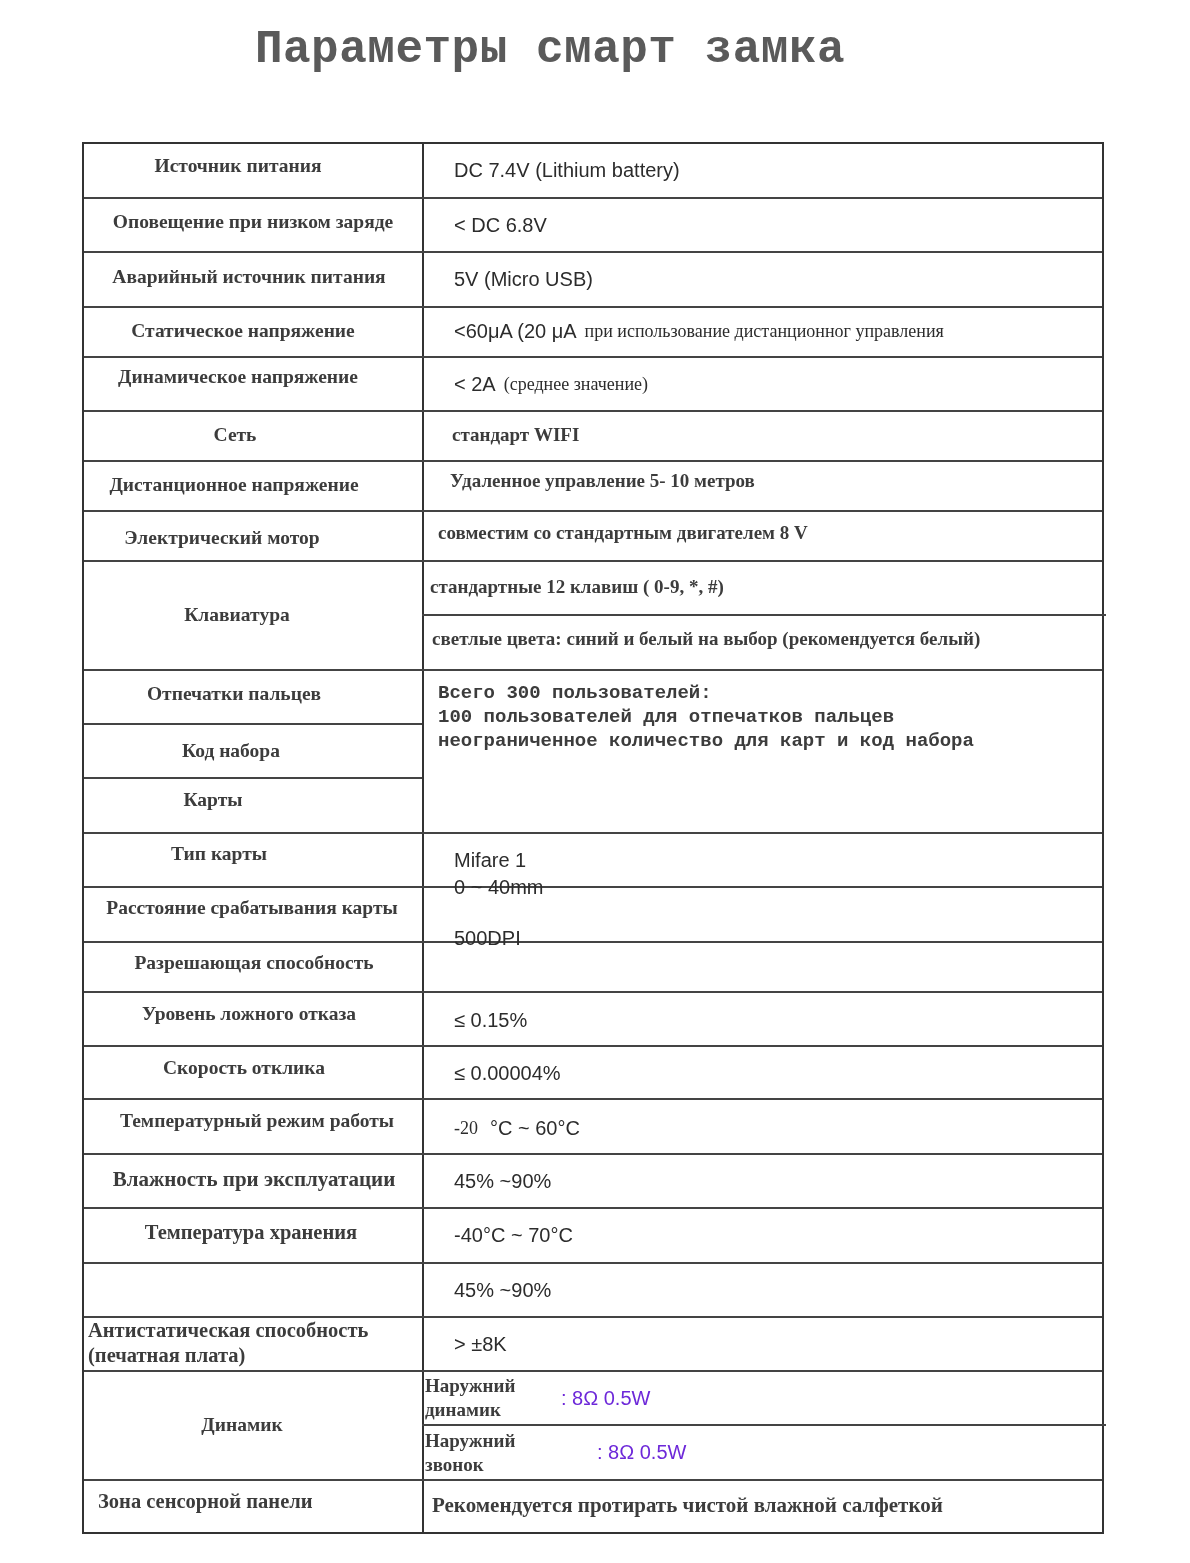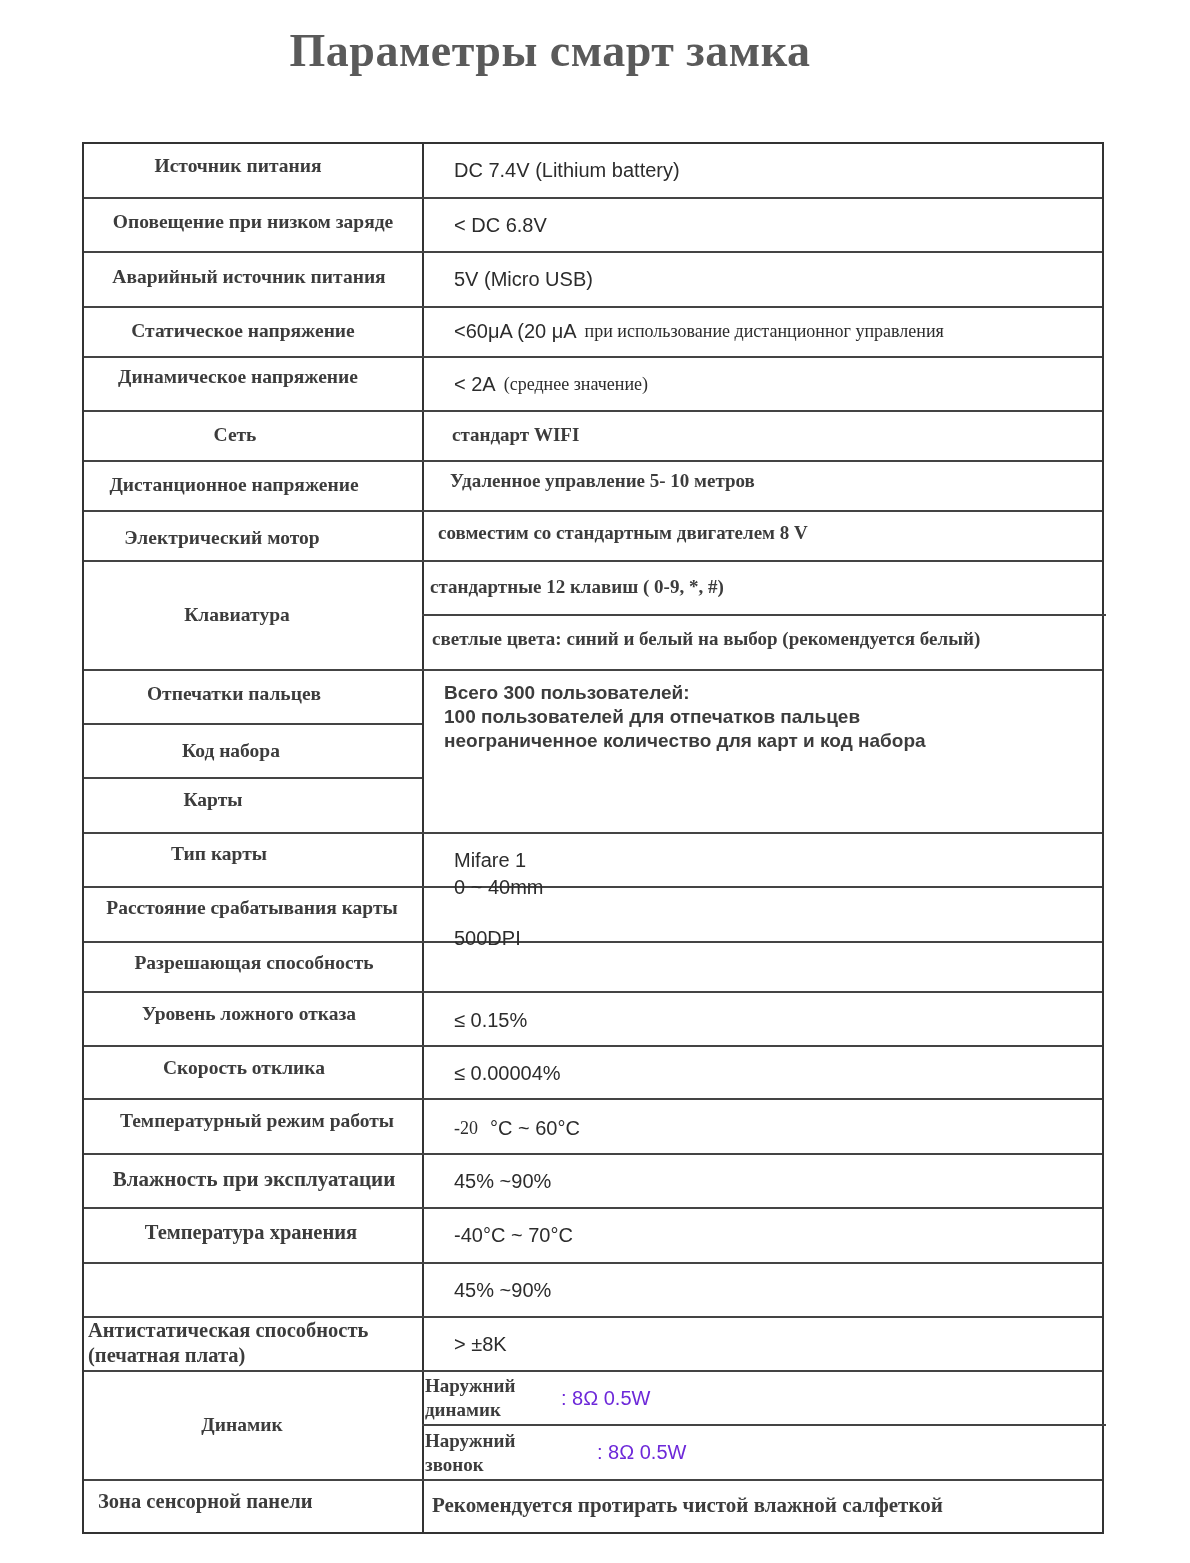--- a/index.html
+++ b/index.html
@@ -1,26 +1,26 @@
 <!DOCTYPE html>
 <html><head>
 <meta charset="utf-8">
 <style>
   html, body { margin:0; padding:0; background:#ffffff; }
   body { width:1190px; height:1563px; position:relative; overflow:hidden; font-family:"Liberation Serif", serif; color:#3a3a3a; }
-  .title { position:absolute; left:0; top:24px; width:1100px; text-align:center; font-family:Liberation Serif, serif; font-weight:bold; font-size:46px; color:#5a5a5a; letter-spacing:0.5px; }
+  .title { position:absolute; left:0; top:24px; width:1100px; text-align:center; font-family:Liberation Mono, monospace; font-weight:bold; font-size:46px; color:#5a5a5a; letter-spacing:0.5px; }
   .tbl { position:absolute; left:82px; top:142px; width:1022px; height:1392px; border:2px solid #333; box-sizing:border-box; }
   .vline { position:absolute; left:338px; top:0; width:2px; height:100%; background:#333; }
   .hline { position:absolute; height:2px; background:#444; }
   .cell { position:absolute; display:flex; align-items:center; box-sizing:border-box; }
   .lbl { font-family:"Liberation Serif", serif; font-weight:bold; font-size:19.5px; color:#3c3c3c; justify-content:center; text-align:center; white-space:nowrap; }
   .val { font-family:"Liberation Sans", sans-serif; font-size:20px; color:#2c2c2c; padding-left:30px; white-space:nowrap; }
   .val.serif { font-family:"Liberation Serif", serif; font-weight:bold; font-size:19px; color:#3c3c3c; }
   .small-serif { font-family:"Liberation Serif", serif; font-size:18px; color:#2c2c2c; margin-left:8px; }
-  .multi { display:block; font-family:Liberation Sans, sans-serif; font-weight:bold; font-size:19px; color:#3c3c3c; line-height:24px; padding-left:20px; padding-top:10px; }
+  .multi { display:block; font-family:Liberation Mono, monospace; font-weight:bold; font-size:19px; color:#3c3c3c; line-height:24px; padding-left:14px; padding-top:10px; }
   .spk-label { font-family:"Liberation Serif", serif; font-weight:bold; font-size:19px; line-height:24px; color:#3c3c3c; width:120px; }
   .spk-val { font-family:"Liberation Sans", sans-serif; font-size:20px; color:#6d28d9; }
 </style>
 </head>
 <body>
 
 <div class="title">Параметры смарт замка</div>
 
 <div class="tbl">
   <div class="vline"></div>

